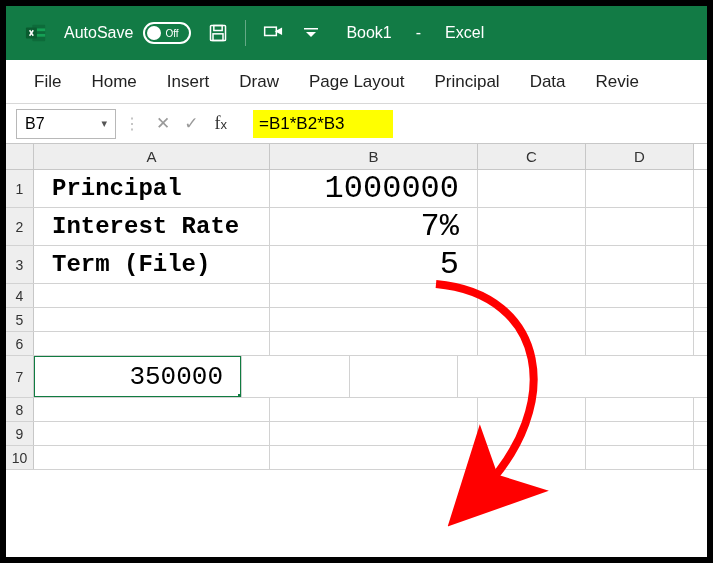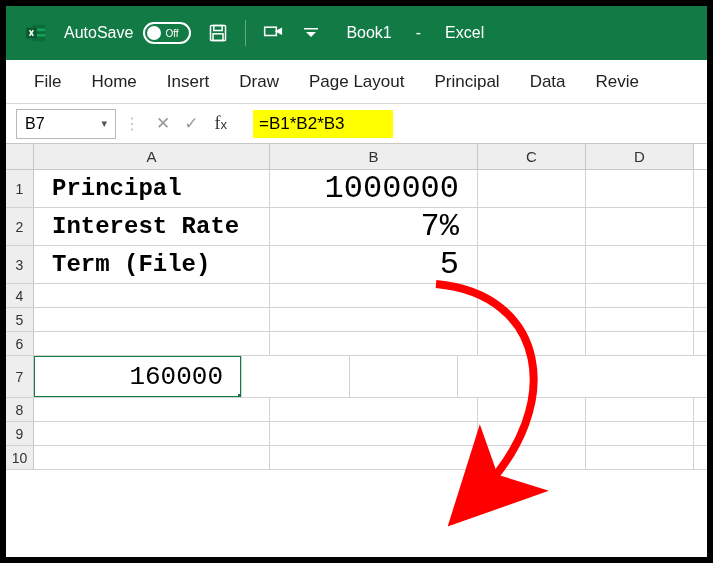--- a/index.html
+++ b/index.html
@@ -165,21 +165,21 @@
     </div>
     <div class="row r-small">
       <div class="rh">6</div>
       <div class="cell colA"></div>
       <div class="cell colB"></div>
       <div class="cell colC"></div>
       <div class="cell colD"></div>
     </div>
     <div class="row r-huge">
       <div class="rh">7</div>
-      <div class="cell colB bigval selected" style="font-size:26px;">160000</div>
+      <div class="cell colB bigval selected" style="font-size:26px;">350000</div>
       <div class="cell colC"></div>
       <div class="cell colD"></div>
     </div>
     <div class="row r-small">
       <div class="rh">8</div>
       <div class="cell colA"></div>
       <div class="cell colB"></div>
       <div class="cell colC"></div>
       <div class="cell colD"></div>
     </div>

